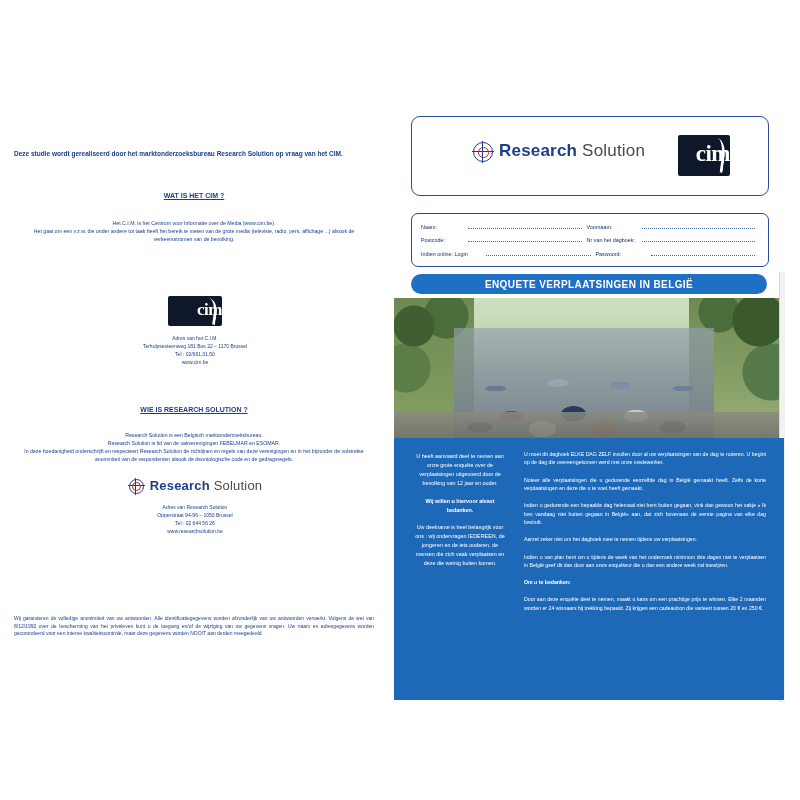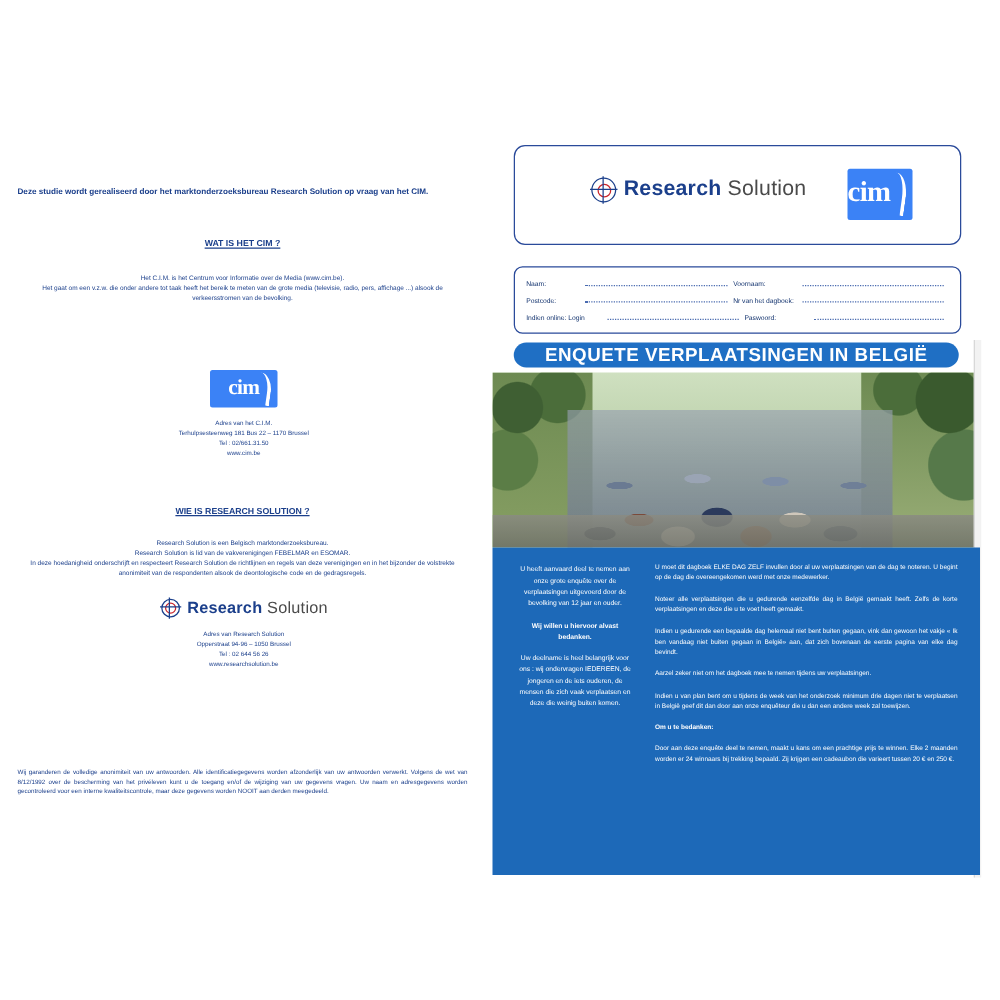--- a/index.html
+++ b/index.html
@@ -66,22 +66,23 @@
     left: 0;
     top: 296px;
     width: 390px;
     text-align: center;
   }
   .cim-logo {
     display: inline-block;
     position: relative;
     width: 54px;
     height: 30px;
-    background: #3b82f6;
+    background: #0f172a;
     border-radius: 2px;
+    text-align: right;
   }
   .cim-logo .cim-text {
     position: absolute;
     left: 0; right: 0;
     top: 4px;
     color: #ffffff;
     font-size: 17px;
     font-weight: bold;
     letter-spacing: -0.5px;
     font-family: "Liberation Serif", serif;
@@ -235,21 +236,21 @@
   
   .banner {
     position: absolute;
     left: 21px;
     top: 274px;
     width: 356px;
     height: 20px;
     background: #1f6fc4;
     border-radius: 10px;
     color: #ffffff;
-    font-size: 15px;
+    font-size: 10px;
     font-weight: bold;
     letter-spacing: 0.4px;
     display: flex;
     align-items: center;
     justify-content: center;
   }
 
   
   .photo {
     position: absolute;

